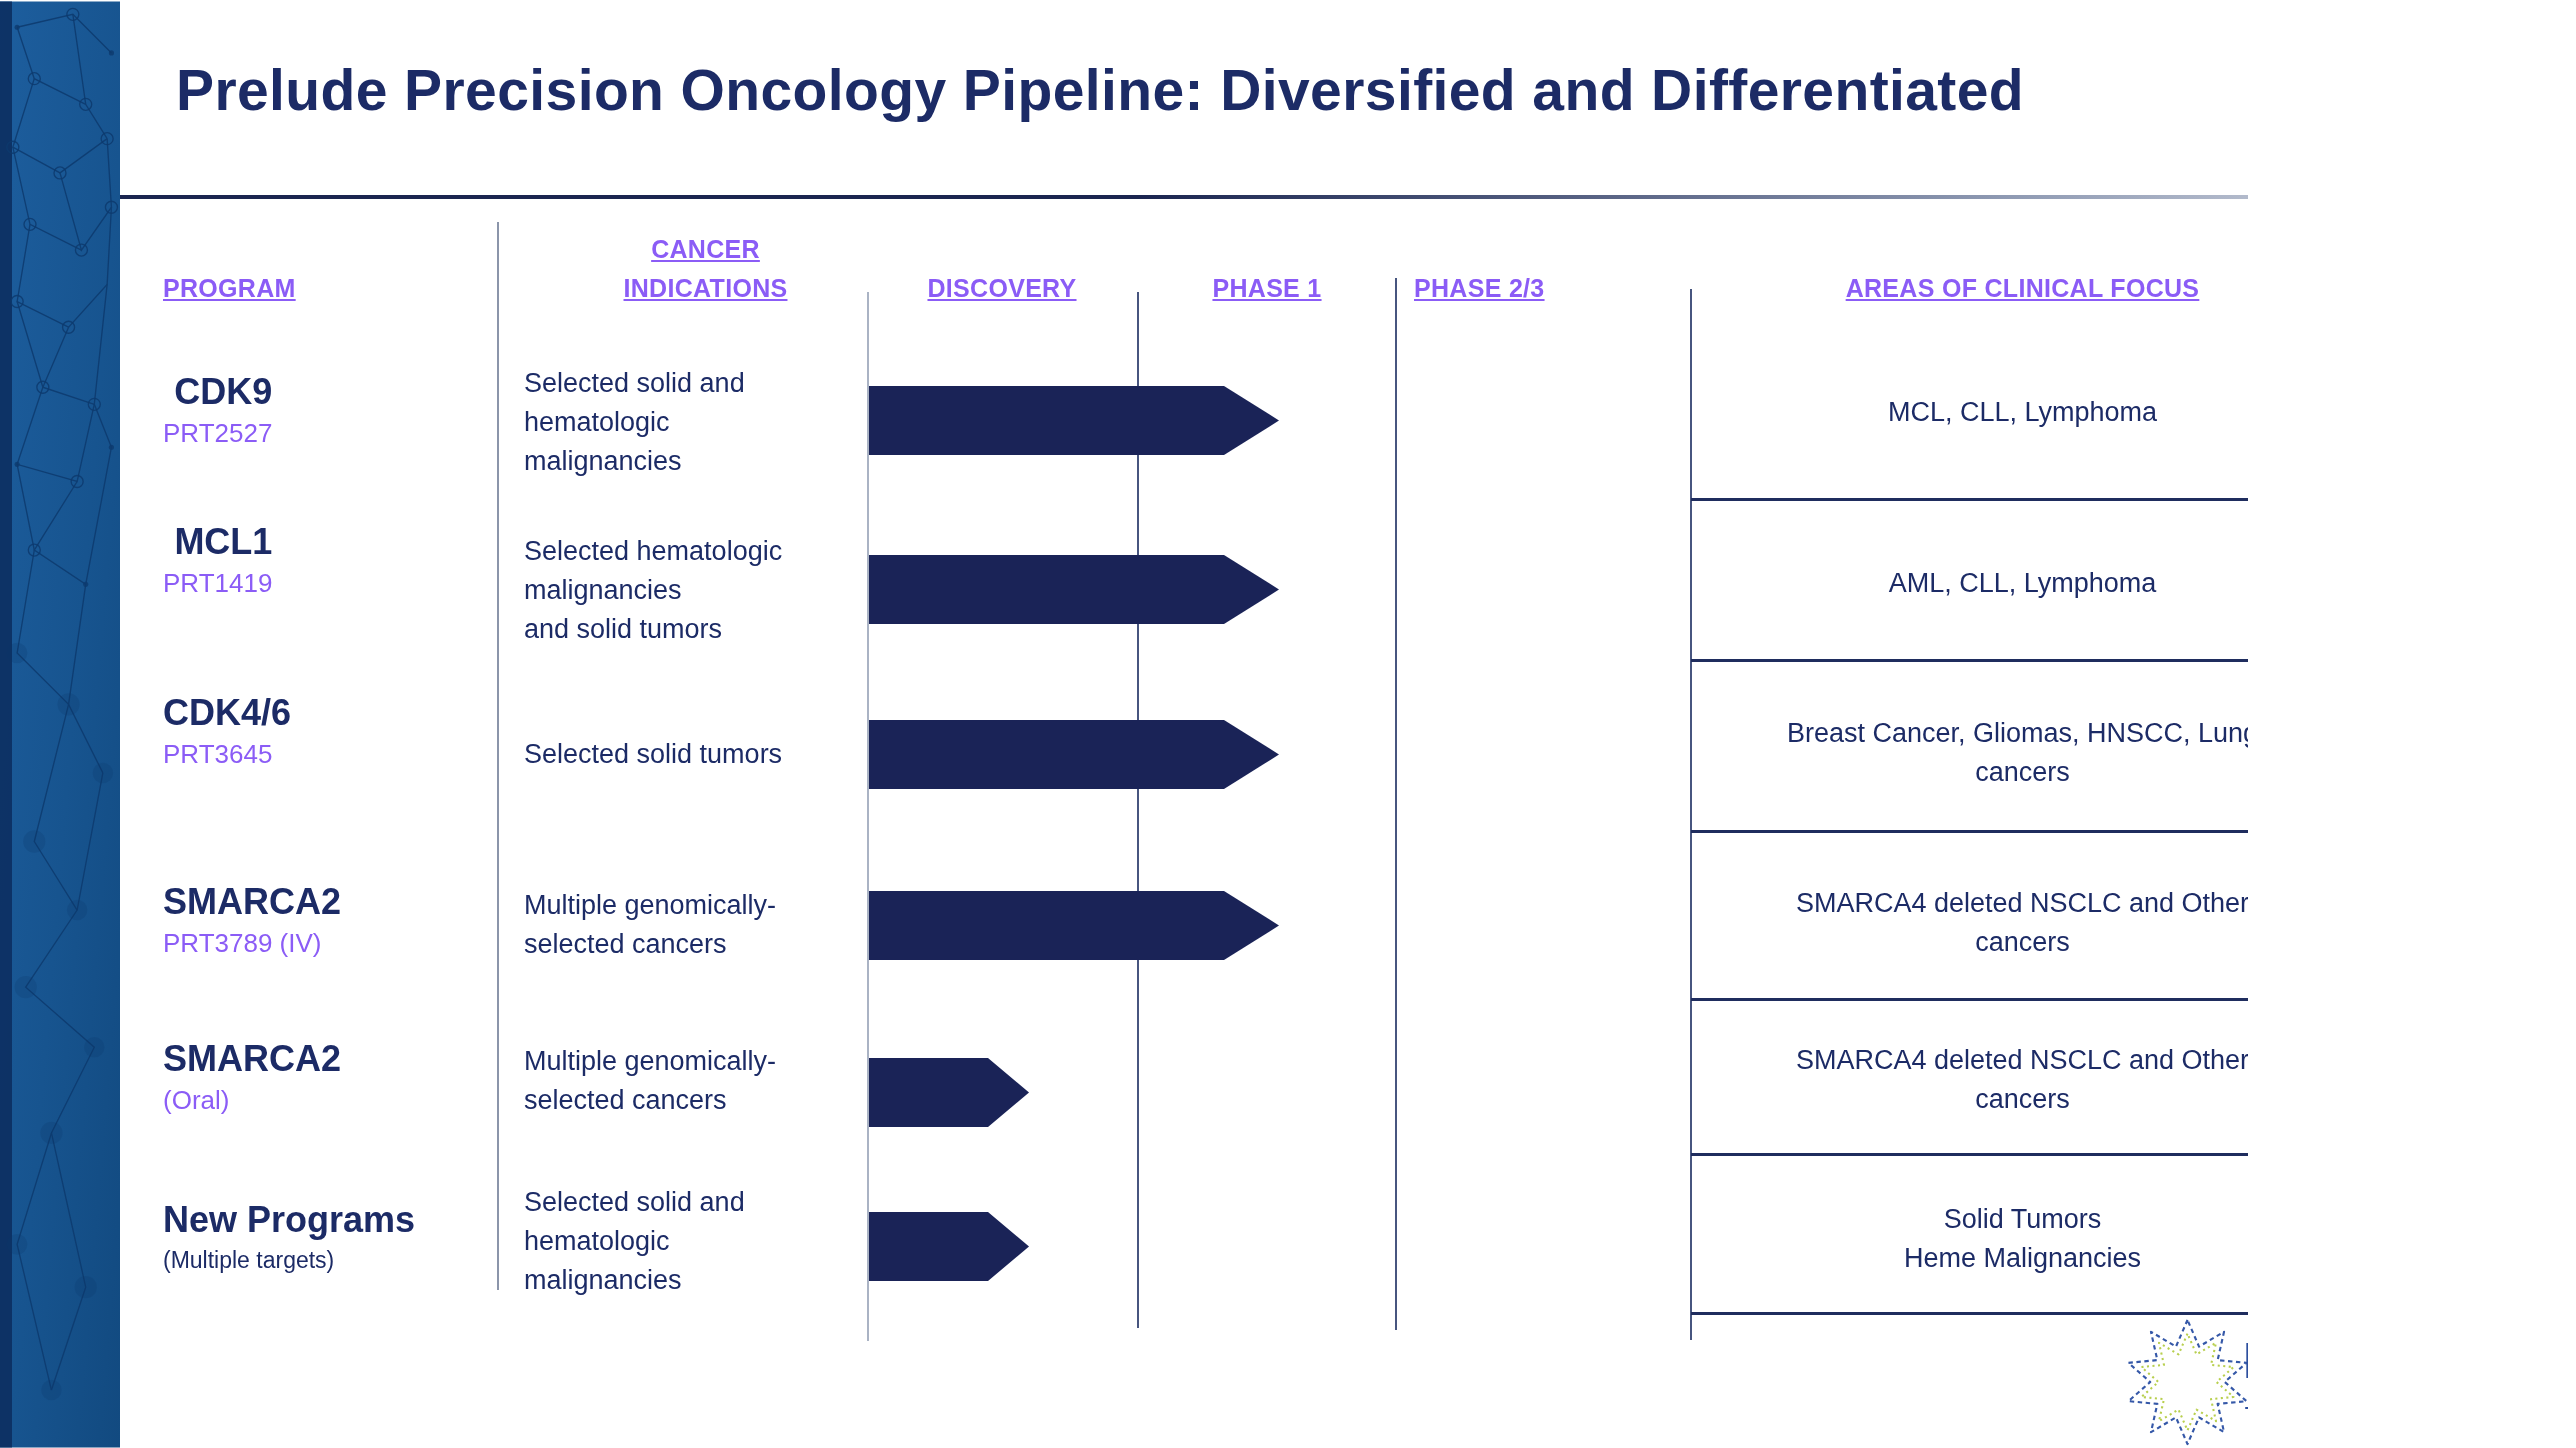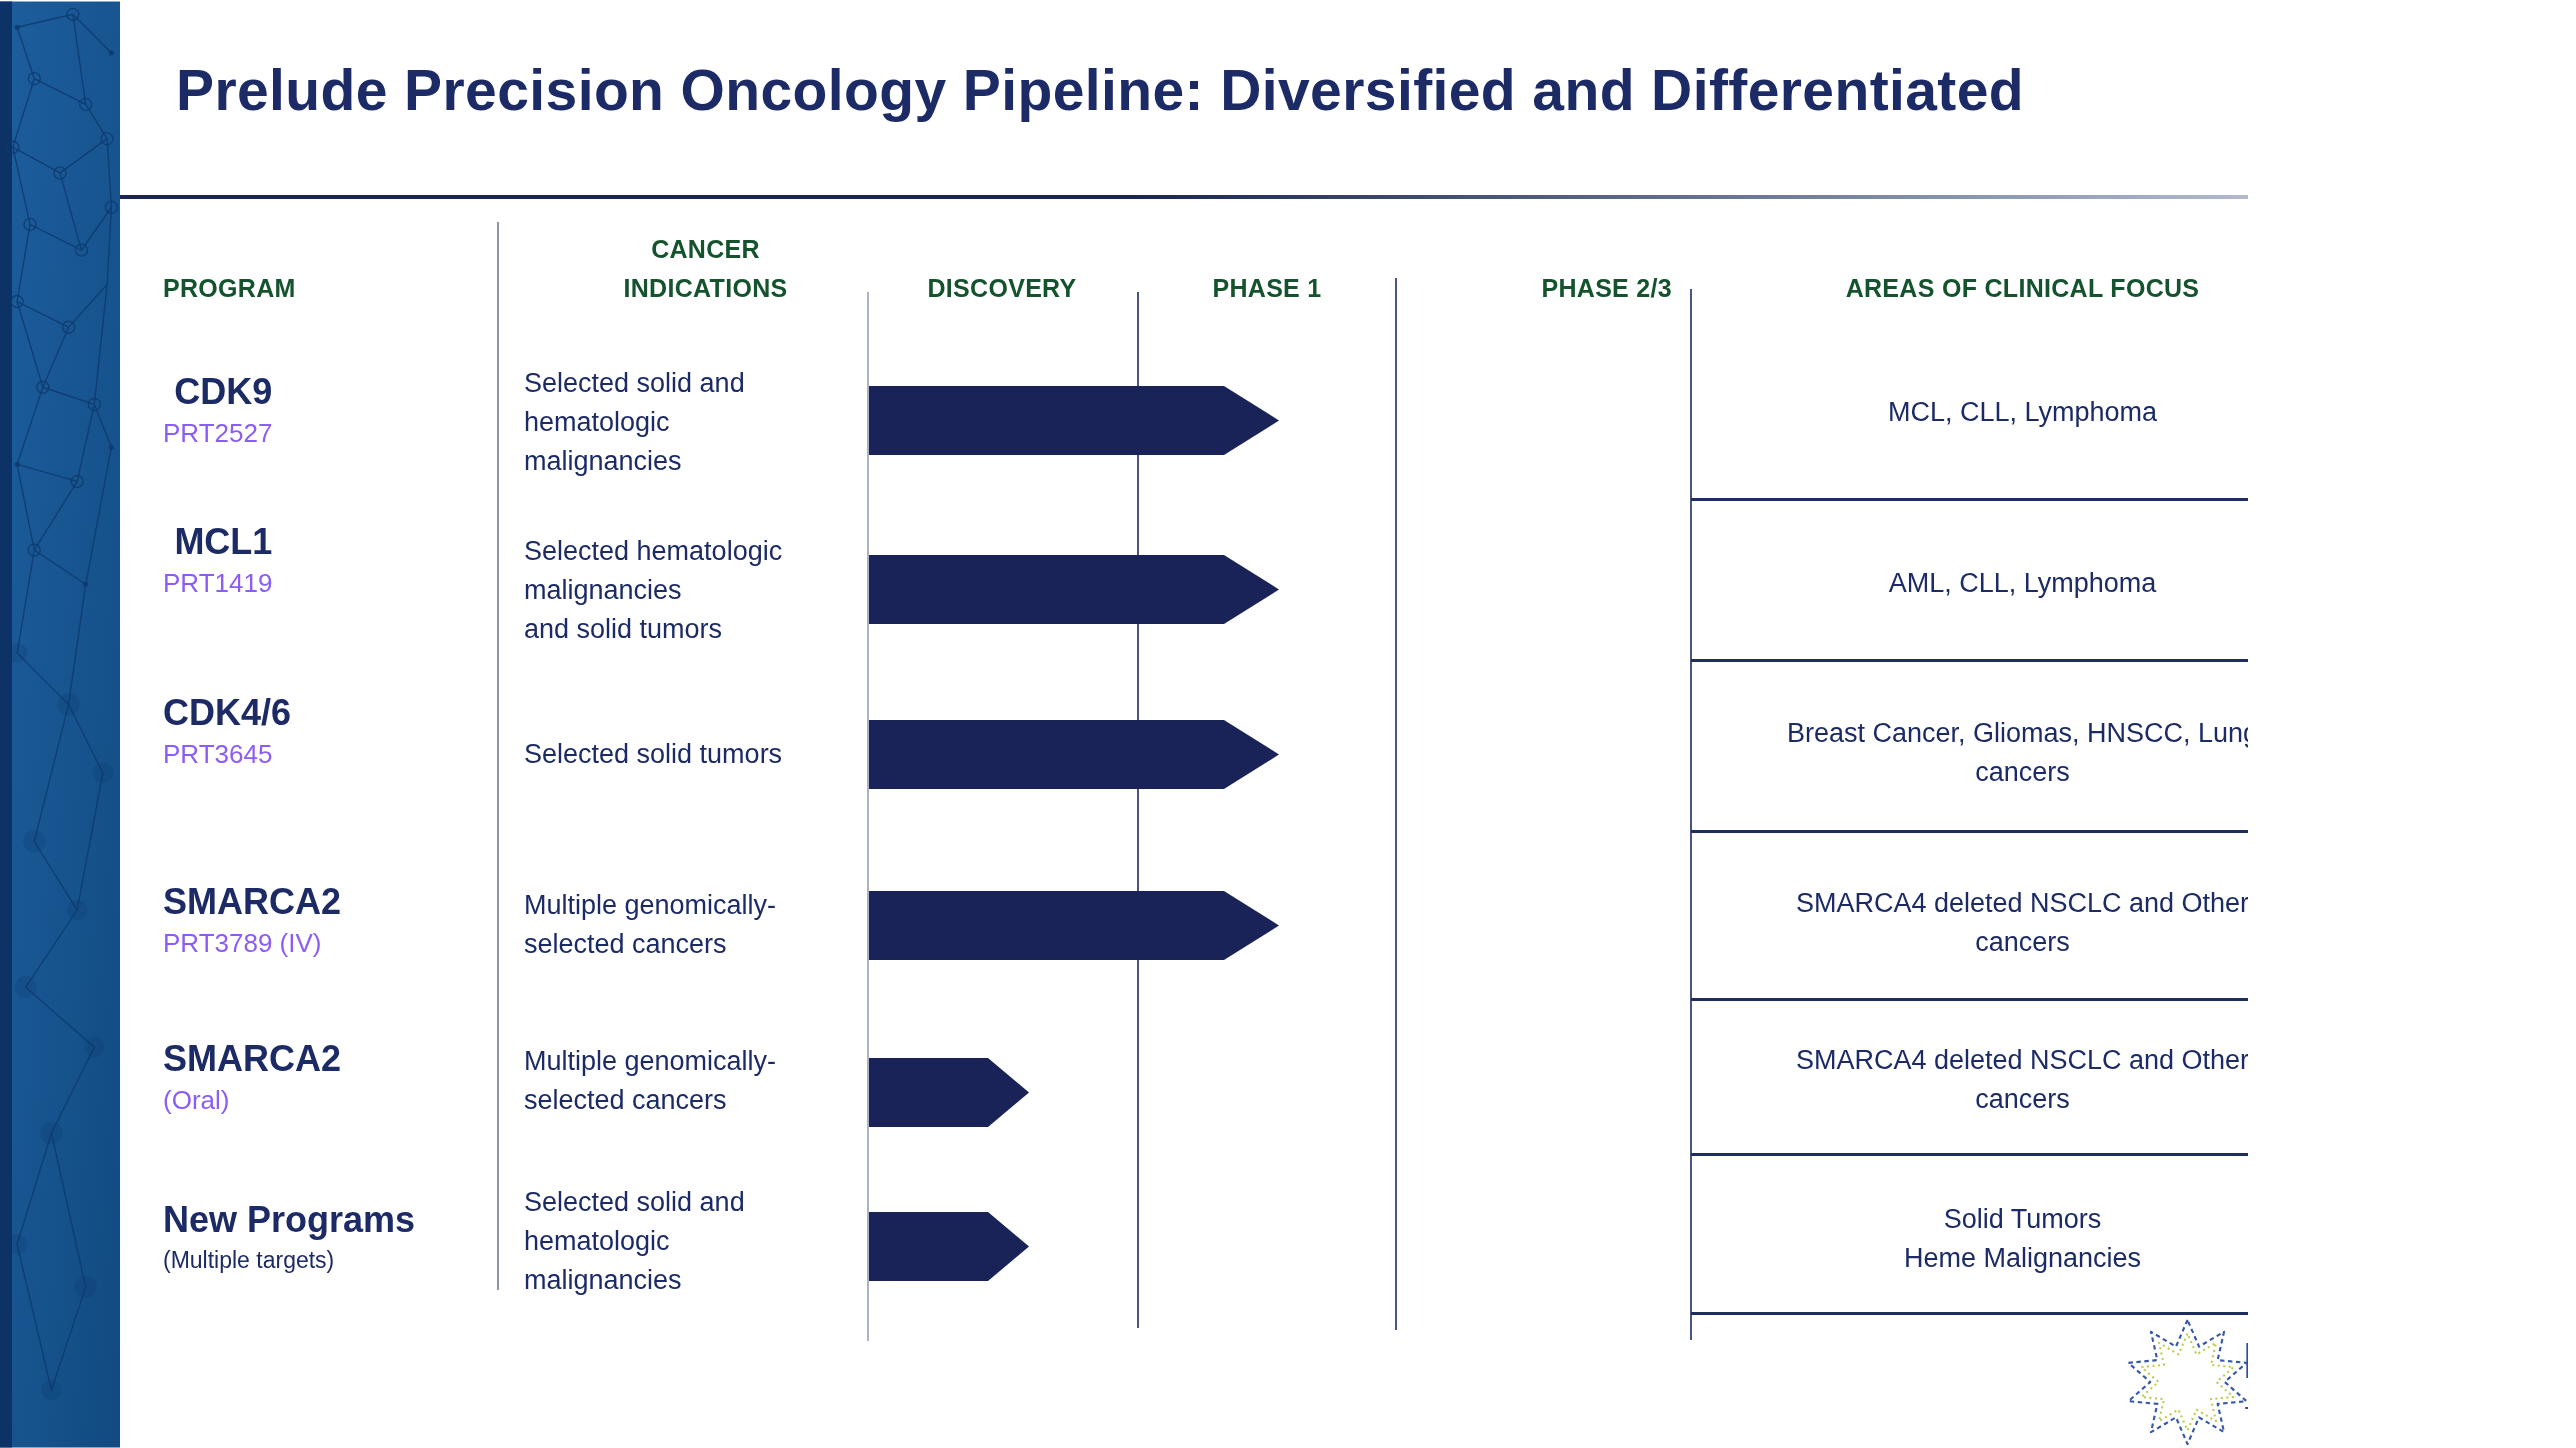--- a/index.html
+++ b/index.html
@@ -8,26 +8,26 @@
 
   
   .sidebar{position:absolute;left:0;top:0;width:120px;height:1449px;}
 
   
   .title{position:absolute;left:176px;top:57px;font-size:57px;font-weight:bold;color:#1c2b66;letter-spacing:0.4px;}
   .title-rule{position:absolute;left:120px;top:195px;width:2423px;height:4.3px;
               background:linear-gradient(90deg,#1b2550 0%,#1b2550 42%,#8f9ab3 78%,#dde1e9 100%);}
 
   
-  .col-head{position:absolute;font-size:25px;font-weight:bold;color:#14532d;letter-spacing:0.3px;line-height:39px;}
+  .col-head{position:absolute;font-size:25px;font-weight:bold;color:#8b5cf6;letter-spacing:0.3px;line-height:39px;text-decoration:underline;}
   .h-program{left:163px;top:269px;text-align:left;}
   .h-cancer{left:568px;top:230px;width:275px;text-align:center;white-space:pre-line;}
   .h-discovery{left:873px;top:269px;width:258px;text-align:center;}
   .h-phase1{left:1138px;top:269px;width:258px;text-align:center;}
-  .h-phase23{left:1414px;top:269px;width:258px;text-align:right;}
+  .h-phase23{left:1414px;top:269px;width:258px;text-align:left;}
   .h-areas{left:1765px;top:269px;width:515px;text-align:center;}
 
   
   .vline{position:absolute;width:1.7px;}
   .v1{left:497px;top:222px;height:1068px;background:#8b95aa;}
   .v2{left:867px;top:292px;height:1049px;background:#aab3c4;}
   .v3{left:1137px;top:292px;height:1036px;background:#47557f;}
   .v4{left:1395px;top:278px;height:1052px;background:#47557f;}
   .v5{left:1690px;top:289px;height:1051px;background:#47557f;}
 

